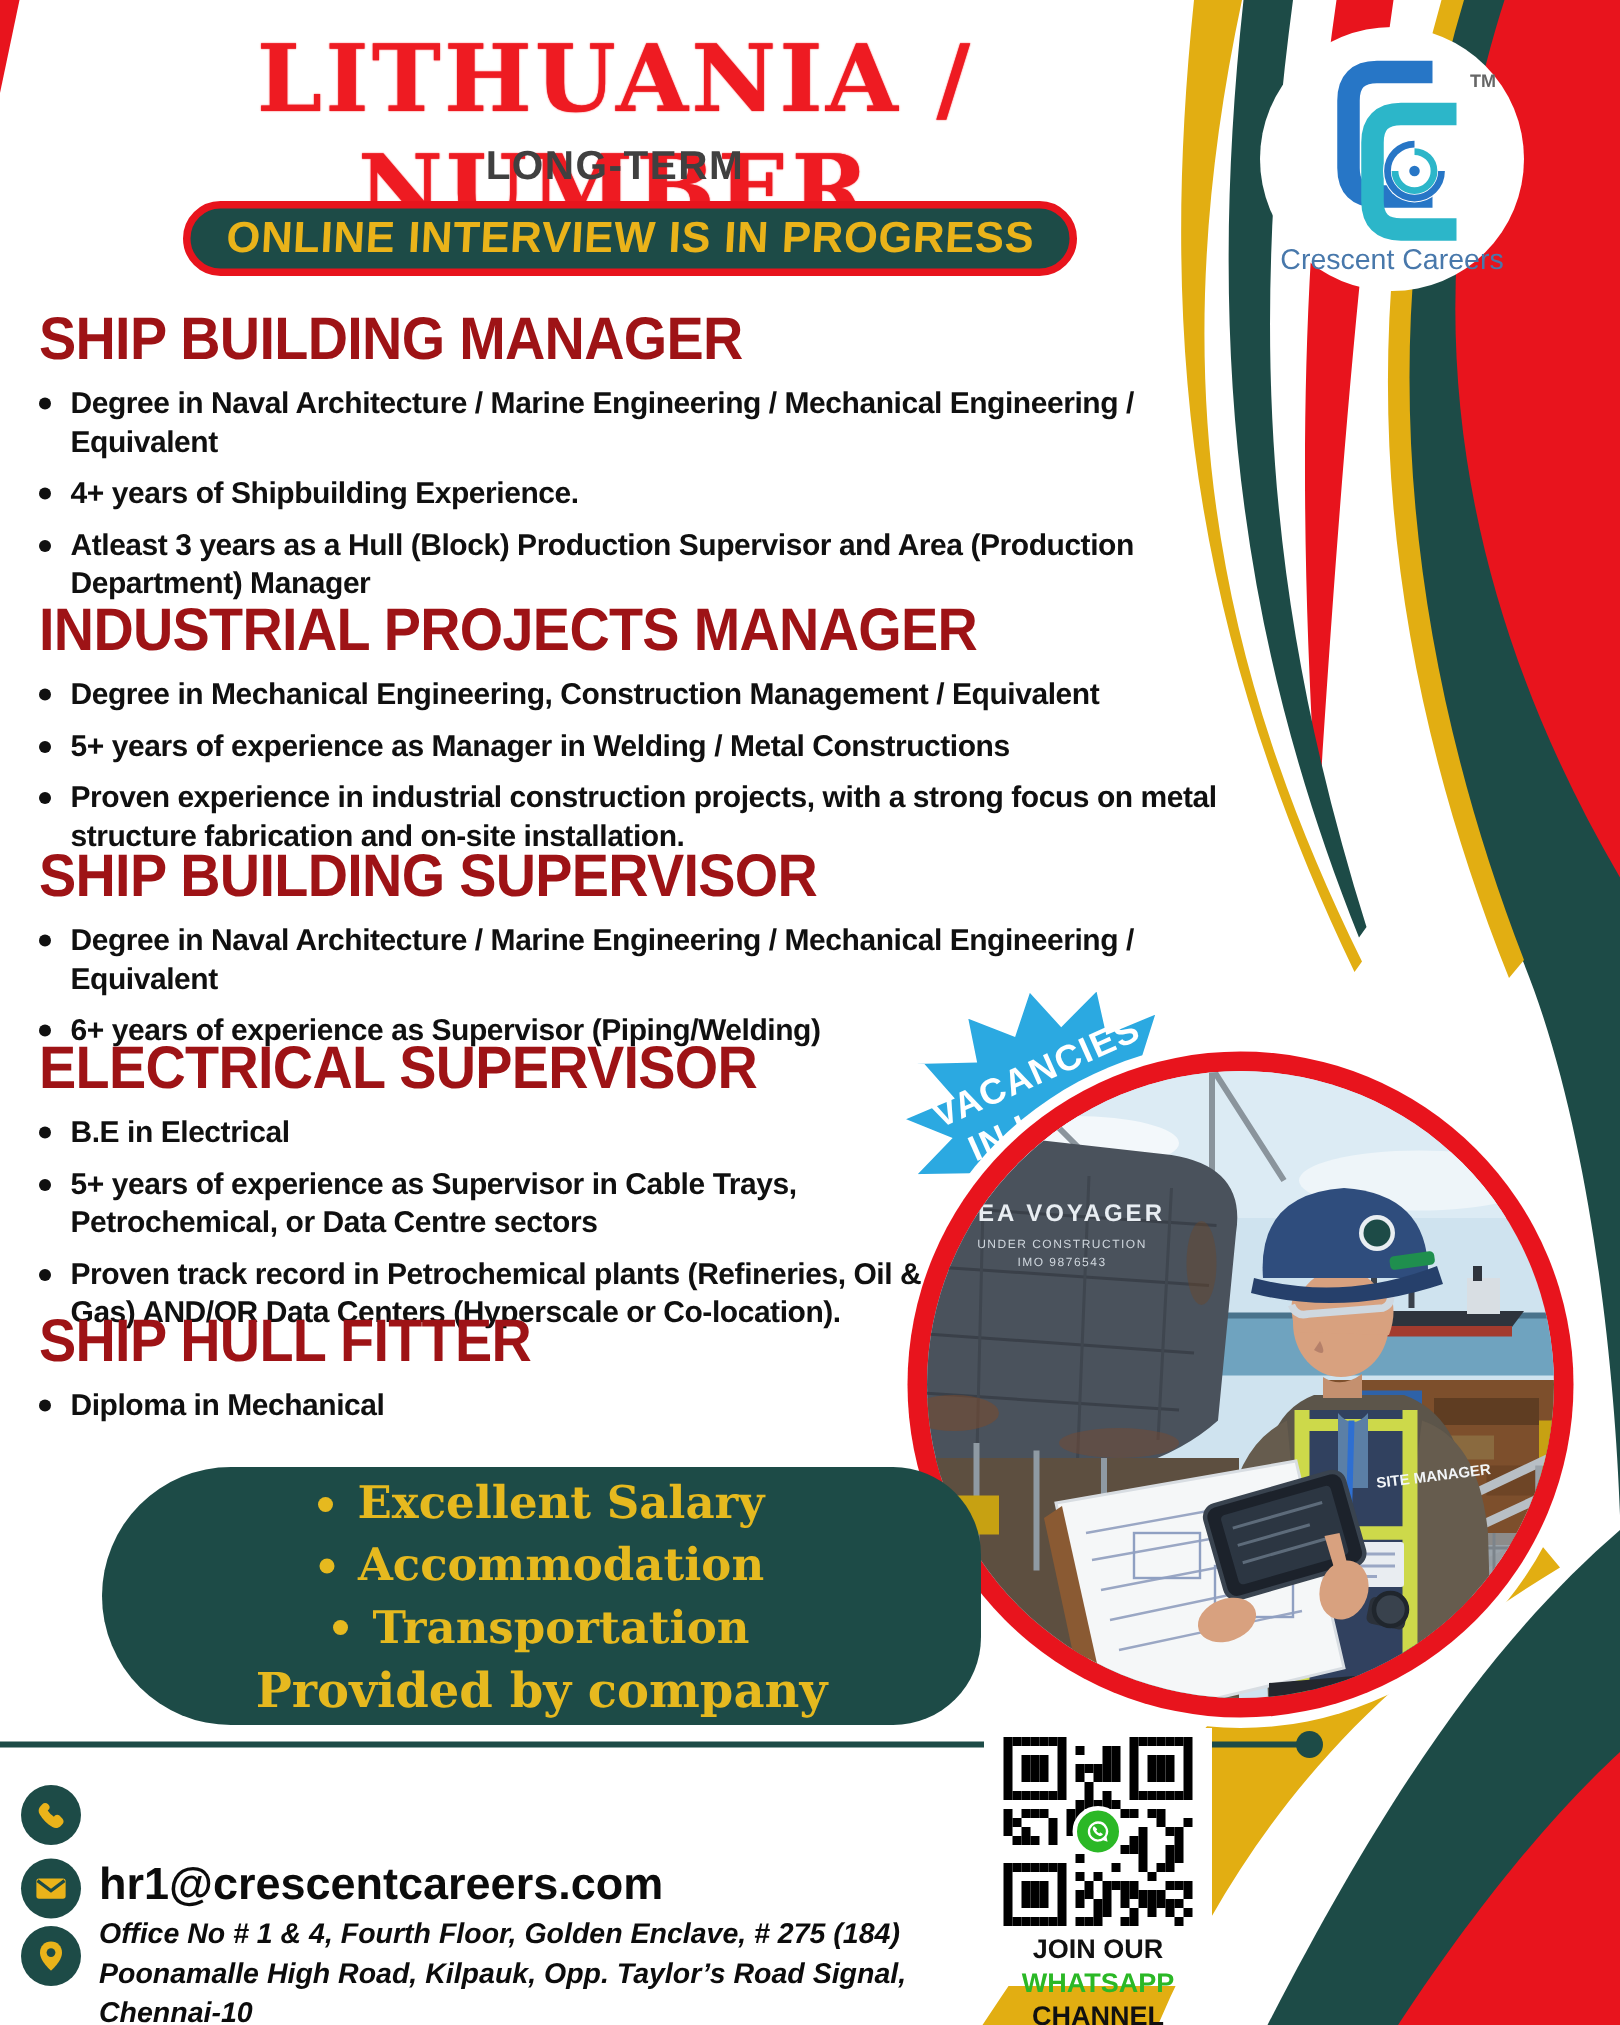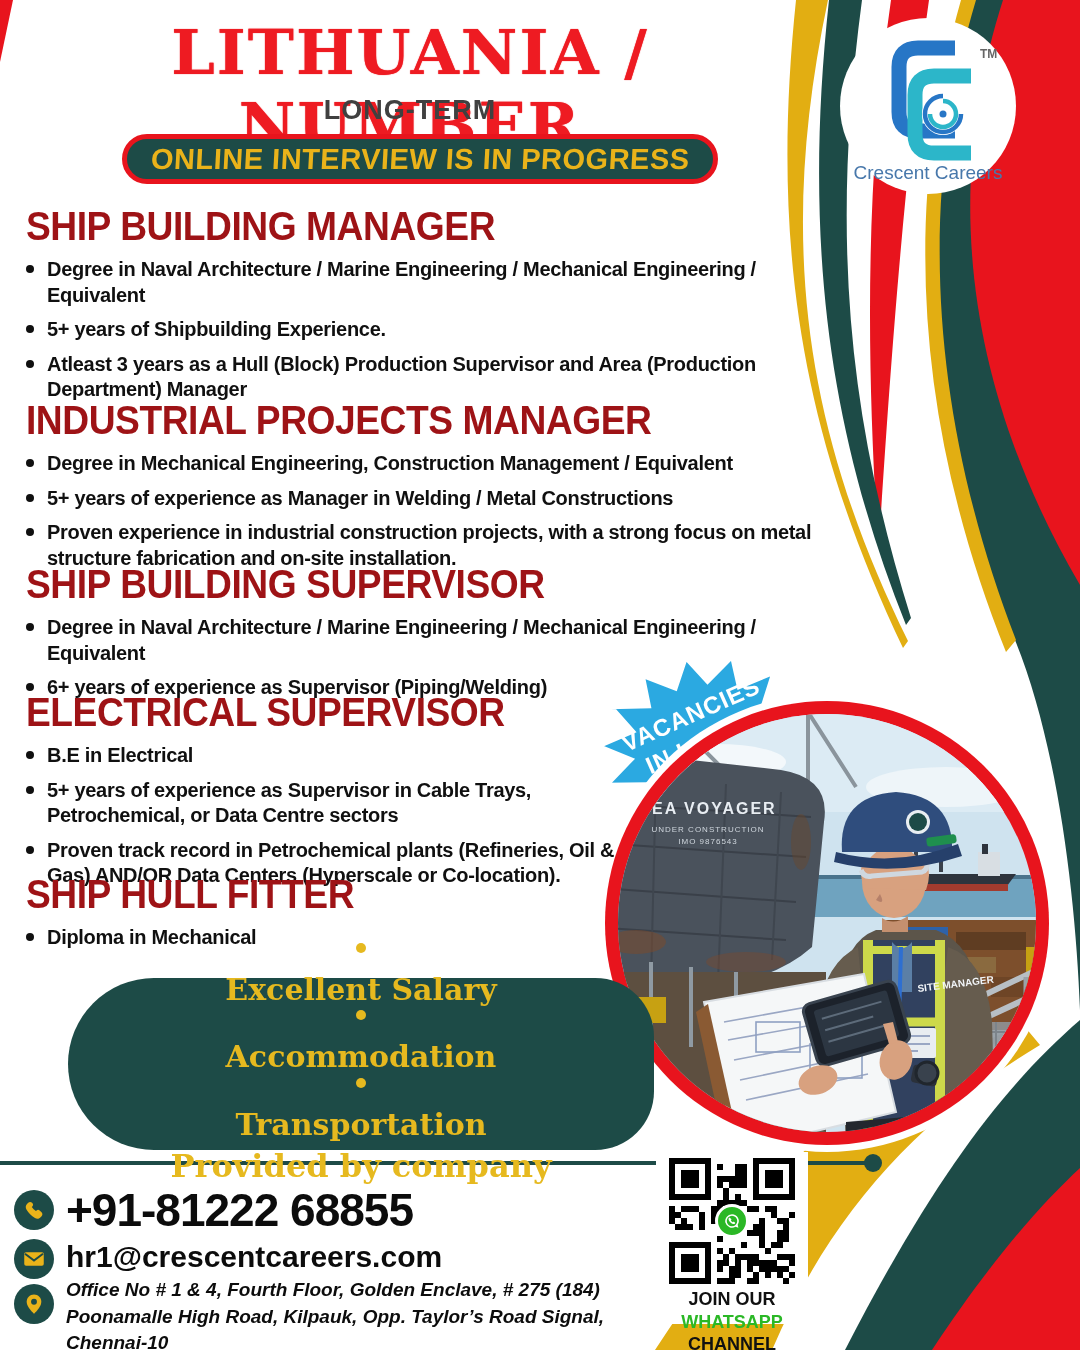--- a/index.html
+++ b/index.html
@@ -37,21 +37,21 @@
   #job1{left:26px;top:398px;width:808px;}
   #job2{left:26px;top:562px;width:800px;}
   #job3{left:26px;top:690px;width:625px;}
   #job4{left:26px;top:872px;width:600px;}
 
   
   .benefits{left:68px;top:978px;width:586px;height:172px;z-index:5;background:#1d4b47;
             border-radius:88px 60px 60px 88px;display:flex;flex-direction:column;justify-content:center;
             padding:6px 0;box-sizing:border-box;}
   .benefits .row{display:flex;align-items:center;justify-content:center;gap:16px;
-                 font-family:"DejaVu Serif",serif;font-weight:bold;font-size:30px;color:#e6b91f;line-height:1.38;flex-direction:column;}
+                 font-family:"DejaVu Serif",serif;font-weight:bold;font-size:30px;color:#e6b91f;line-height:1.38;}
   .benefits .row .bdot{width:10px;height:10px;border-radius:50%;background:#e6b91f;}
   .benefits .foot{text-align:center;font-family:"DejaVu Serif",serif;font-weight:bold;
                   font-size:32px;color:#e6b91f;margin-top:2px;}
 
   
   .starburst{left:588px;top:645px;z-index:2;}
   .photo{left:596px;top:692px;z-index:3;}
 
   
   .tealline{left:0;top:1161px;width:868px;height:4px;background:#1d4b47;z-index:4;}
@@ -119,21 +119,21 @@
 
   <div class="abs job" id="job0">
     <h2>SHIP BUILDING MANAGER</h2>
     <ul>
       <li>
           <span class="dot"></span>
           <span>Degree in Naval Architecture / Marine Engineering / Mechanical Engineering / Equivalent</span>
         </li>
       <li>
           <span class="dot"></span>
-          <span>5+ years of Shipbuilding Experience.</span>
+          <span>4+ years of Shipbuilding Experience.</span>
         </li>
       <li>
           <span class="dot"></span>
           <span>Atleast 3 years as a Hull (Block) Production Supervisor and Area (Production Department) Manager</span>
         </li>
     </ul>
   </div>
 
   <div class="abs job" id="job1">
     <h2>INDUSTRIAL PROJECTS MANAGER</h2>
@@ -330,21 +330,20 @@
     </g>
   </svg>
 
   <div class="abs tealline"></div>
 
   <div class="abs contact-icon phone-row">
     <svg width="22" height="22" viewBox="0 0 16 16">
         <path fill="#eab31a" d="M6.6,2.8 C5.8,2 4.5,2 3.8,2.8 L2.9,3.7 c-1,1 -1.2,2.6 -0.4,3.9 c1.5,2.6 3.6,4.7 6.2,6.2 c1.3,0.8 2.9,0.6 3.9,-0.4 l0.9,-0.9 c0.8,-0.7 0.8,-2 0,-2.8 l-1.4,-1.4 c-0.6,-0.6 -1.6,-0.6 -2.2,0 l-0.5,0.5 c-1.2,-0.8 -2.2,-1.8 -3,-3 l0.5,-0.5 c0.6,-0.6 0.6,-1.6 0,-2.2 Z"></path>
       </svg>
   </div>
-  <div class="abs phone-text">+91-81222 68855</div>
 
   <div class="abs contact-icon mail-row">
     <svg width="24" height="24" viewBox="0 0 16 16">
         <rect x="1.5" y="3.5" width="13" height="9" rx="1.2" fill="#eab31a"></rect>
         <path d="M2,4.5 L8,9 L14,4.5" fill="none" stroke="#1d4b47" stroke-width="1.4"></path>
       </svg>
   </div>
   <div class="abs mail-text">hr1@crescentcareers.com</div>
 
   <div class="abs contact-icon pin-row">

